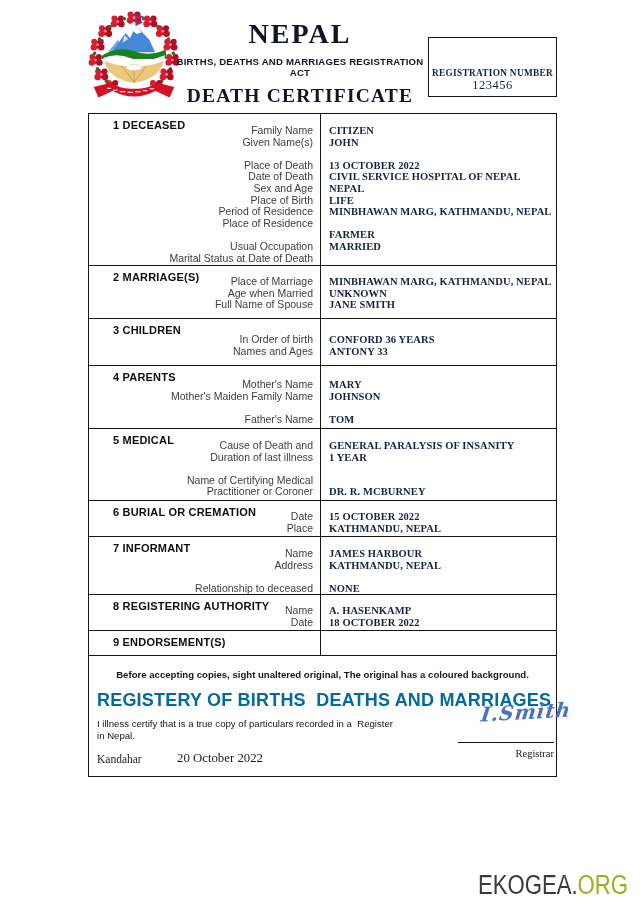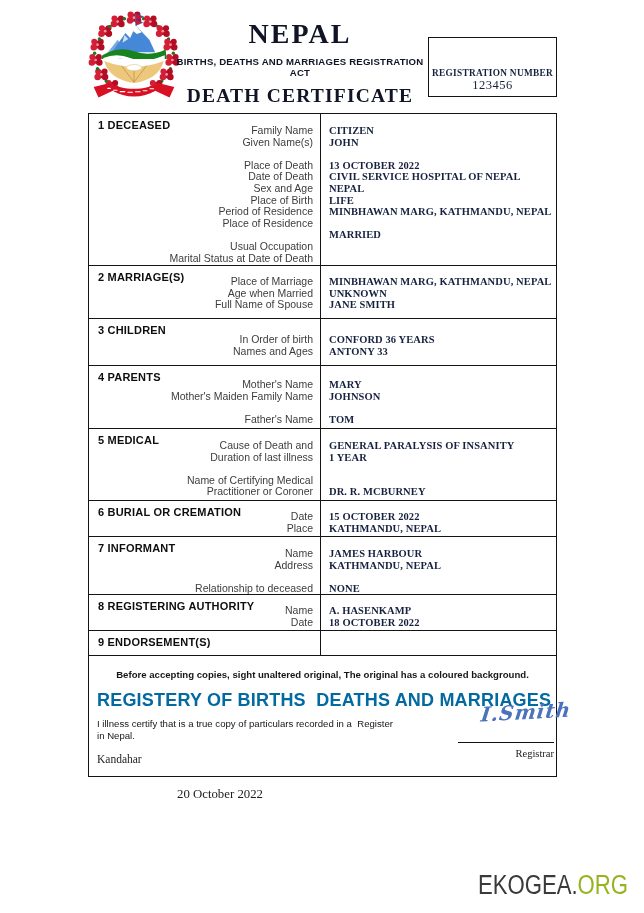--- a/index.html
+++ b/index.html
@@ -22,21 +22,21 @@
                font-size:9.3px; color:#14213d; margin-top:30px; letter-spacing:.3px; }
   .reg-number { font-family:"Liberation Serif", serif; font-size:12.5px;
                 color:#14213d; margin-top:0; letter-spacing:.5px; }
 
   
   #cert-container { position:absolute; left:88px; top:113px; width:469px; height:664px;
                     border:1.2px solid #141414; }
   .cert-row { display:flex; border-bottom:1.2px solid #141414; }
   .cell-left { position:relative; width:232px; border-right:1.2px solid #141414; }
   .cell-right { flex:1; }
-  .sec-title { position:absolute; top:5px; left:9px; font-size:11px; font-weight:bold;
+  .sec-title { position:absolute; top:5px; left:24px; font-size:11px; font-weight:bold;
                color:#0e0e0e; letter-spacing:.2px; white-space:nowrap; }
   .lines { display:block; }
   .cell-left .lines { text-align:right; padding-right:7px; }
   .cell-right .lines { text-align:left; padding-left:8px; }
   .line { font-size:10.5px; line-height:11.6px; white-space:nowrap; }
   .cell-left .line { color:#3d3d3d; }
   .cell-right .line { font-family:"Liberation Serif", serif; font-weight:bold;
                       color:#16213f; letter-spacing:.1px; }
   
   #cert-table .cert-row:nth-child(1){height:152px}
@@ -68,21 +68,21 @@
   .signature { position:absolute; top:44px; left:392px; font-family:"DejaVu Serif", serif;
             font-style:italic; font-weight:bold; font-size:20px; color:#4a72bd;
             transform:rotate(-3deg) skewX(-10deg); letter-spacing:1px; }
   .sig-line { position:absolute; top:86px; left:369px; width:96px;
             border-top:1.4px solid #111; }
   .registrar-label { position:absolute; top:92px; left:369px; width:96px; text-align:right;
             font-family:"Liberation Serif", serif; font-size:10.5px; color:#1c1c1c; }
   .place-text { position:absolute; top:97px; left:8px;
             font-family:"Liberation Serif", serif; font-size:11.5px; color:#1c1c1c; }
   .footer-date { position:absolute; top:95px; left:88px;
-            font-family:"Liberation Serif", serif; font-size:12.8px; color:#1c1c1c;margin-top:36px; }
+            font-family:"Liberation Serif", serif; font-size:12.8px; color:#1c1c1c; }
 
   
   #watermark { position:absolute; right:16px; bottom:12px; font-size:27px;
             font-family:"Liberation Sans", sans-serif; font-weight:400;
             transform:scaleX(.82); transform-origin:right center; letter-spacing:0; }
   #watermark .wm-dark { color:#3a3a3a; }
   #watermark .wm-green { color:#97b320; }
 </style>
 </head>
 <body>
@@ -198,20 +198,21 @@
             <div class="lines">
               <div class="line">CITIZEN</div>
               <div class="line">JOHN</div>
               <div class="line">&nbsp;</div>
               <div class="line">13 OCTOBER 2022</div>
               <div class="line">CIVIL SERVICE HOSPITAL OF NEPAL</div>
               <div class="line">NEPAL</div>
               <div class="line">LIFE</div>
               <div class="line">MINBHAWAN MARG, KATHMANDU, NEPAL</div>
               <div class="line">&nbsp;</div>
+              <div class="line">FARMER</div>
               <div class="line">MARRIED</div>
             </div>
           </div>
         </div>
         <div class="cert-row">
           <div class="cell-left">
             <div class="sec-title">2 MARRIAGE(S)</div>
             <div class="lines">
               <div class="line">Place of Marriage</div>
               <div class="line">Age when Married</div>

